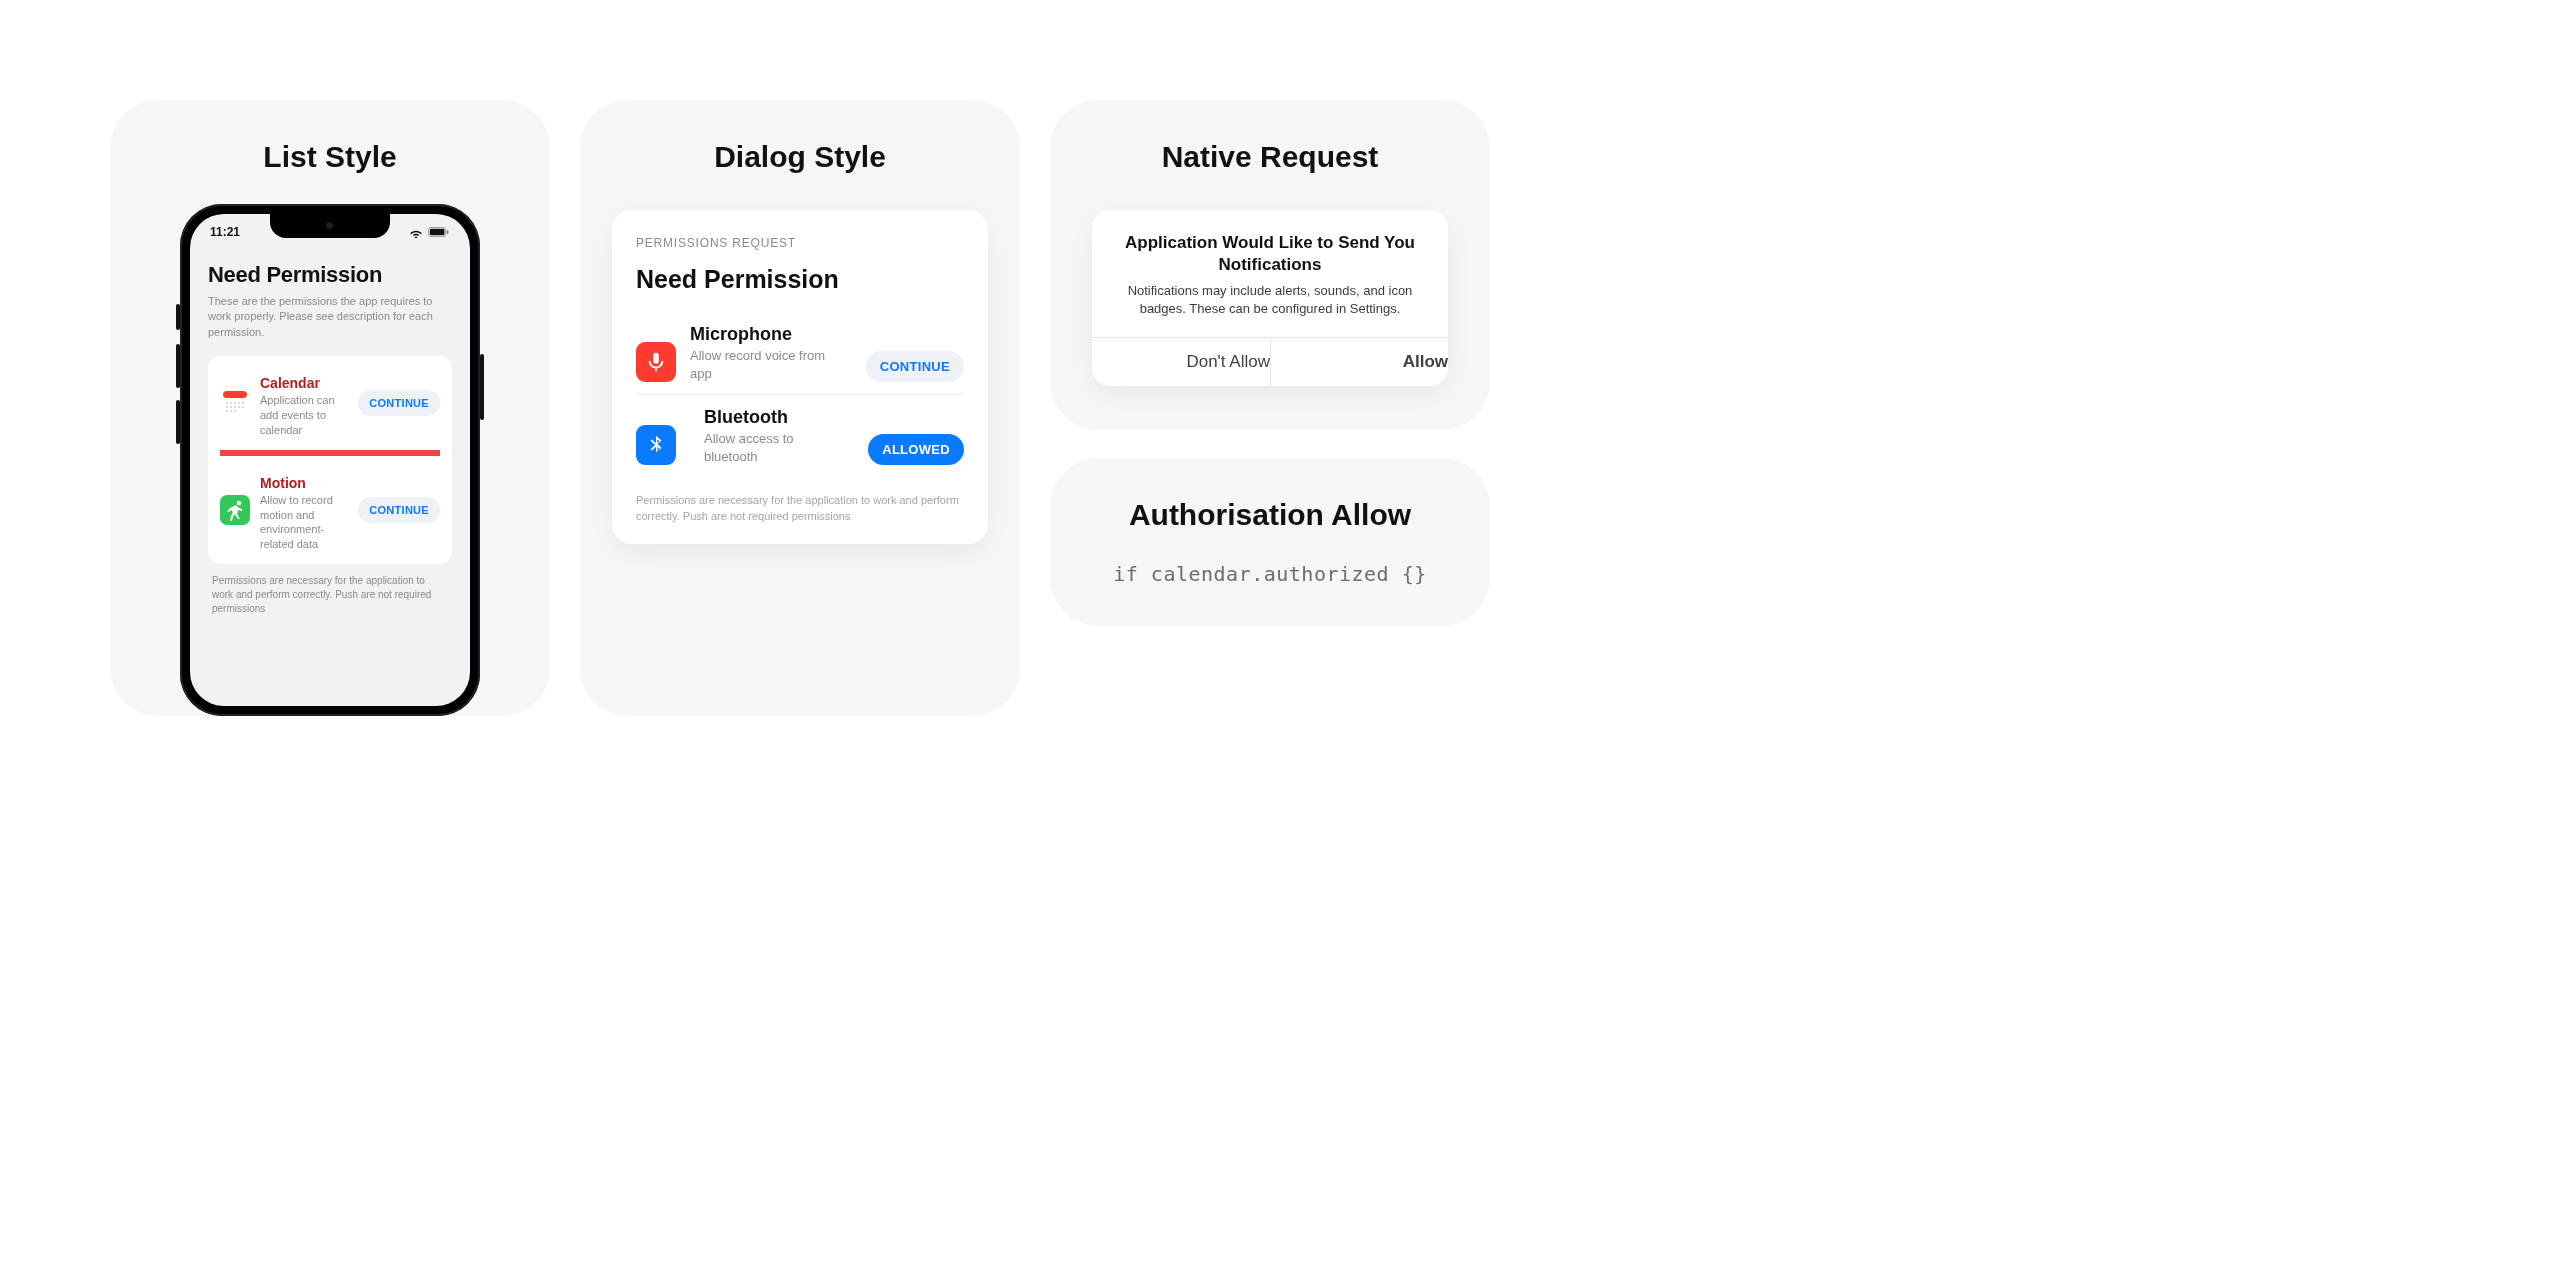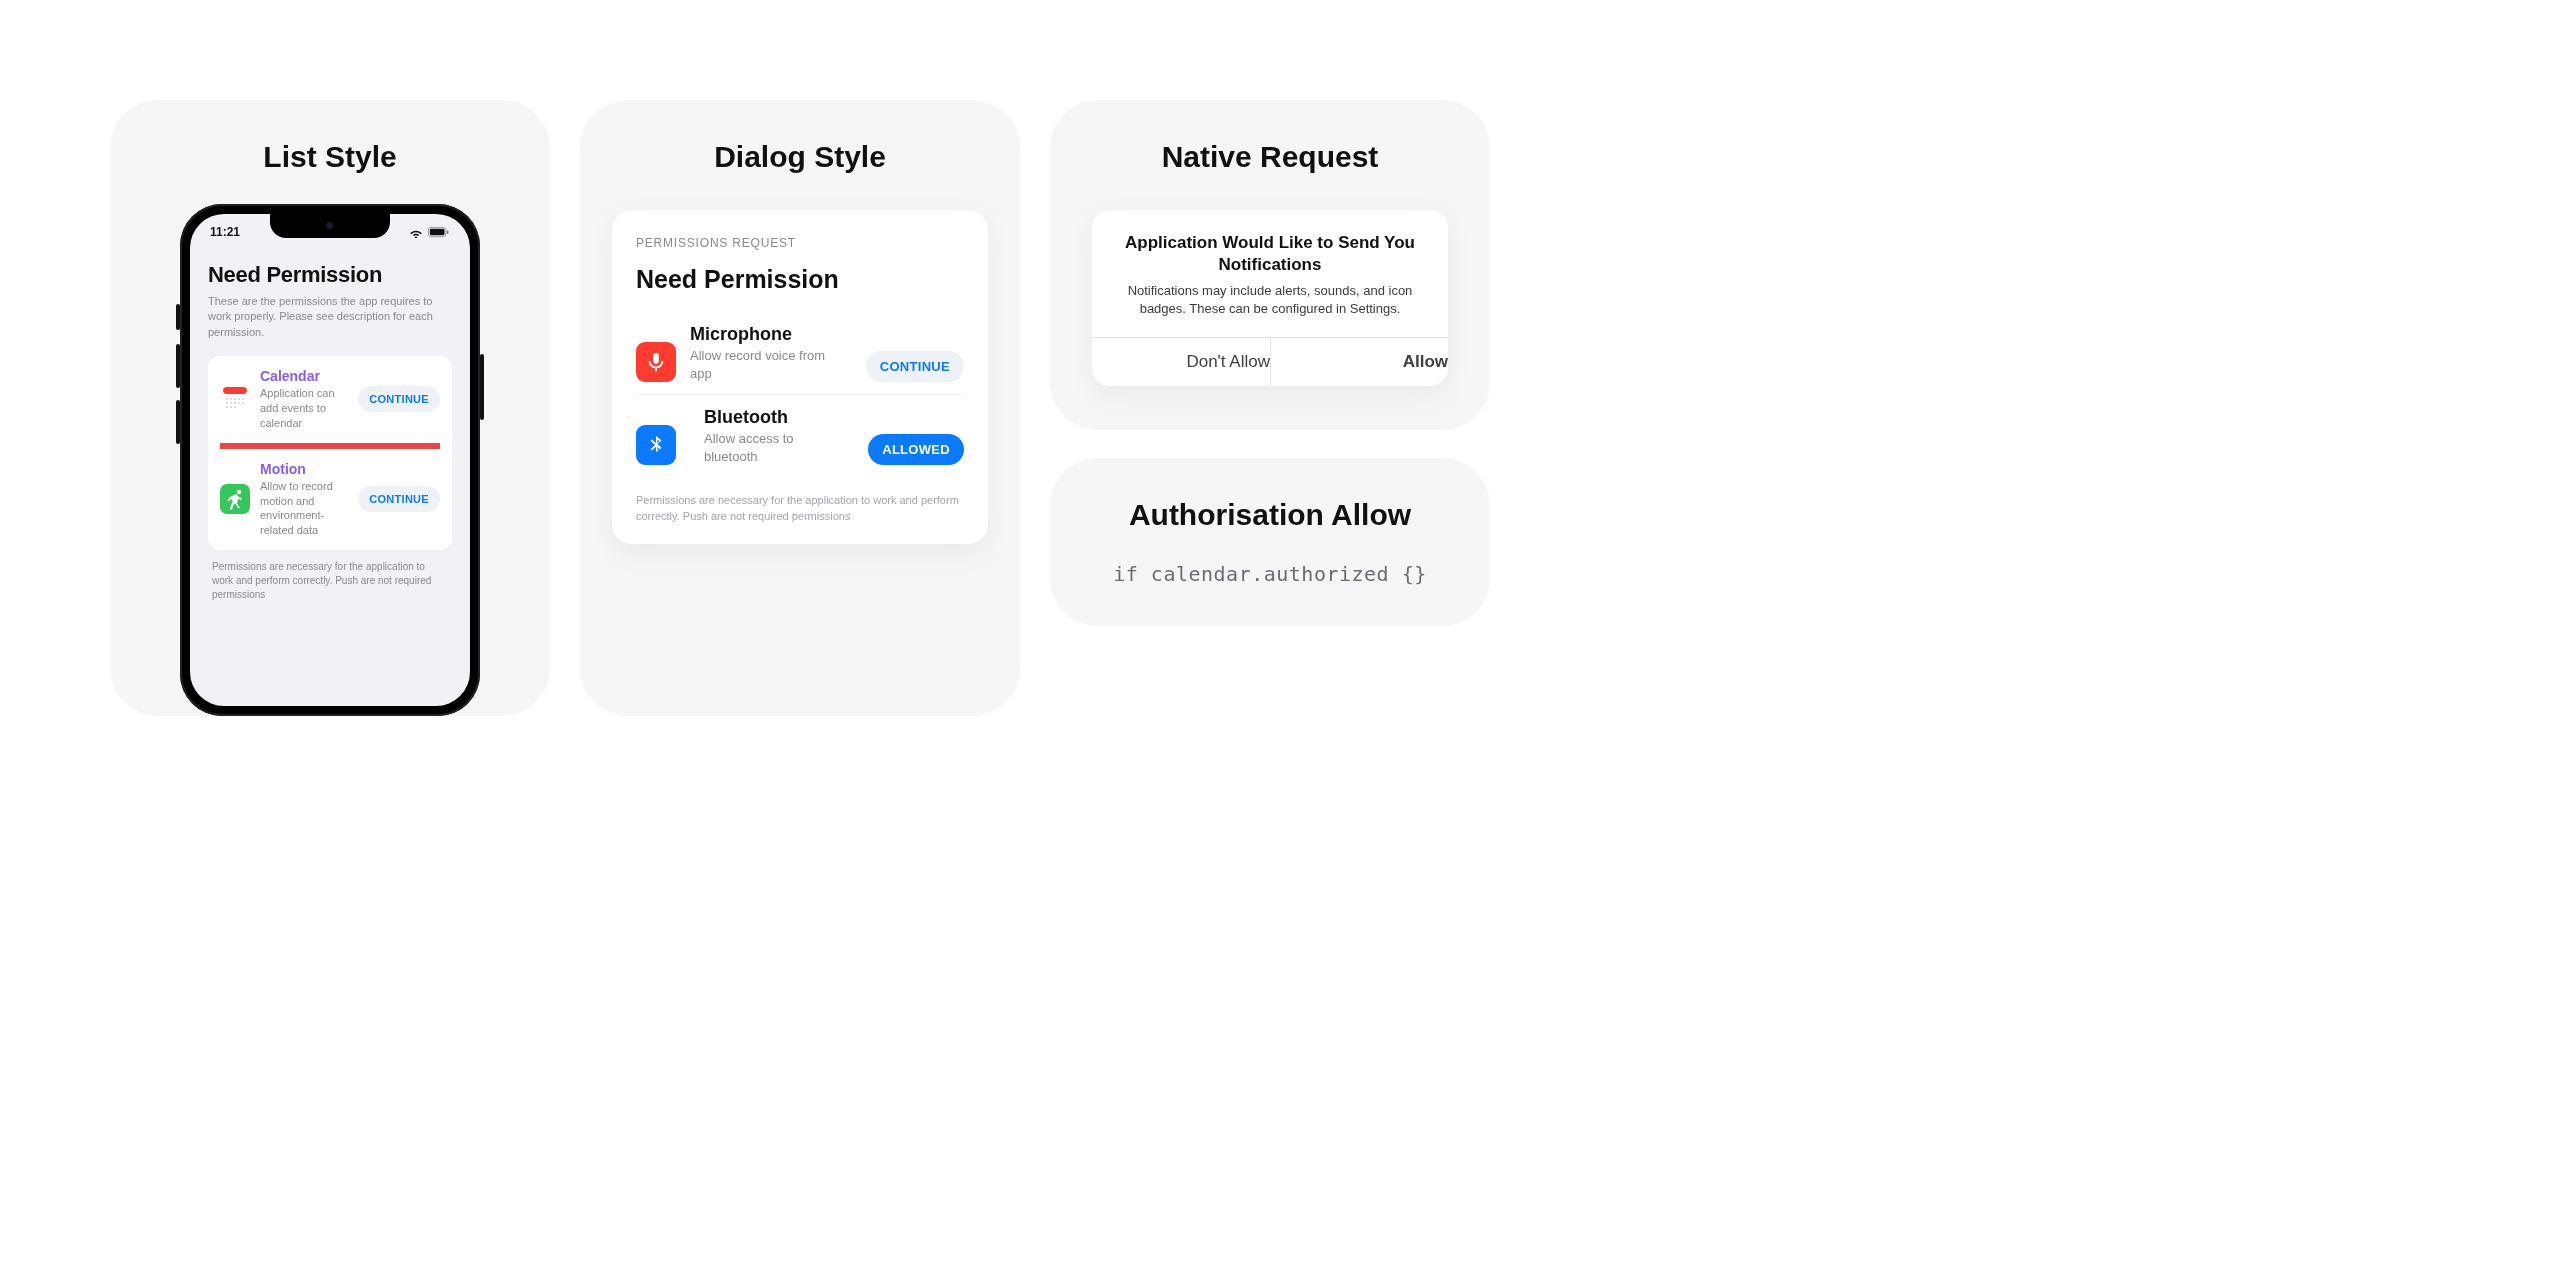--- a/index.html
+++ b/index.html
@@ -123,21 +123,21 @@
   }
   .row + .row { border-top: 6px solid #ef4444; }
   .row-ico {
     width: 30px; height: 30px;
     border-radius: 7px;
     flex: 0 0 30px;
     display: flex; align-items: center; justify-content: center;
   }
   .row-ico svg { width: 30px; height: 30px; display: block; }
   .row-txt { flex: 1 1 auto; min-width: 0; }
-  .row-title { font-size: 14px; font-weight: 600; color: #8b5cf6; }
+  .row-title { font-size: 14px; font-weight: 600; color: #b91c1c; margin-top: 7px; }
   .row-desc  { font-size: 11px; color: #8a8a8e; line-height: 1.35; margin-top: 2px; }
   .btn-cap {
     background: #eef1f5;
     color: #0a7aff;
     font-size: 11px;
     font-weight: 700;
     letter-spacing: .3px;
     padding: 7px 11px;
     border-radius: 14px;
     white-space: nowrap;

